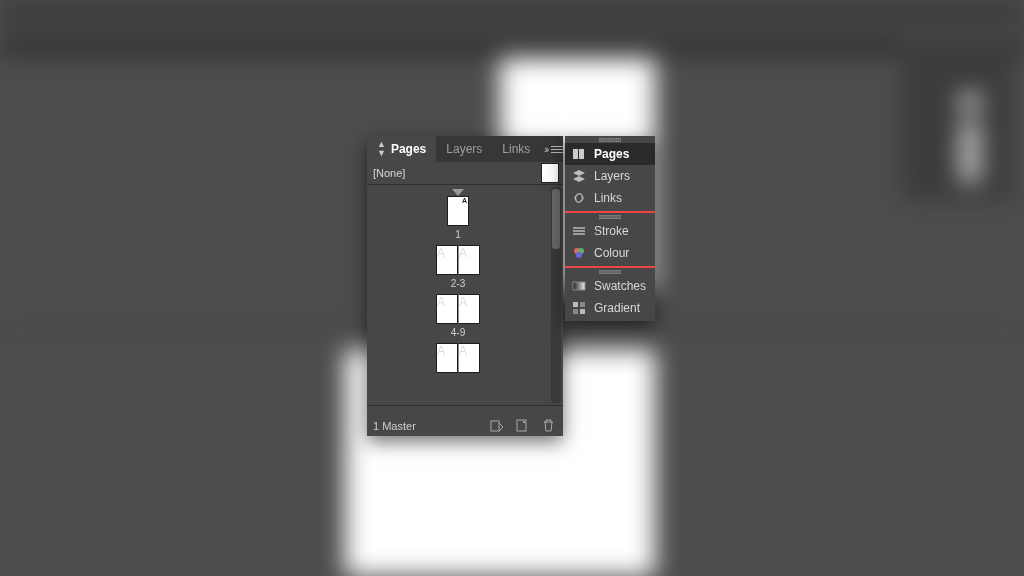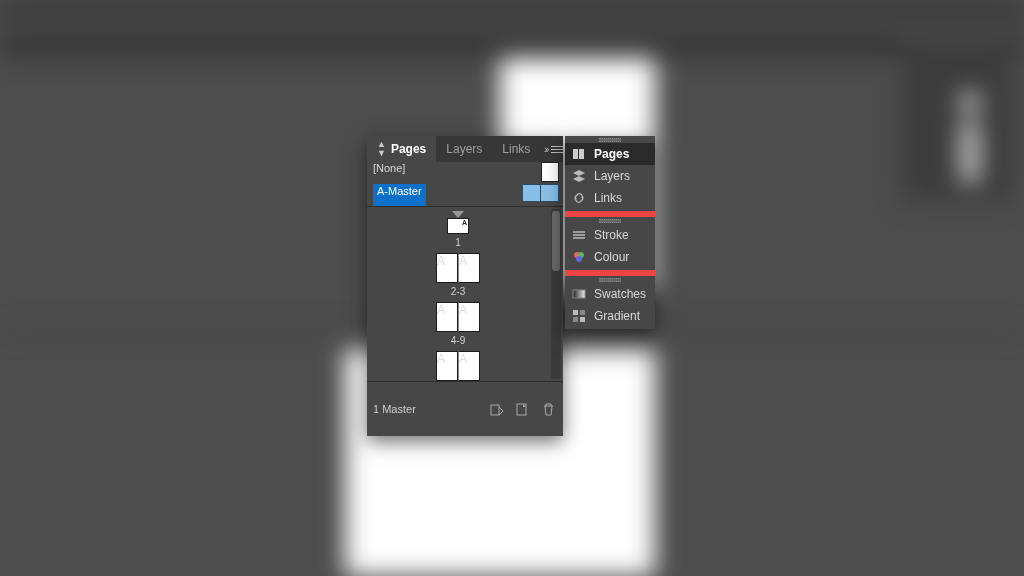--- a/index.html
+++ b/index.html
@@ -21,21 +21,21 @@
   .tab{display:flex;align-items:center;padding:0 10px;color:#9f9f9f;position:relative;cursor:default}
   .tab.active{background:#474747;color:#fff;font-weight:600}
   .updown{font-size:9px;line-height:9px;margin-right:5px;color:#ccc}
   .tabbar .spacer{flex:1}
   .tabbar .expand,.tabbar .menu{width:20px;display:flex;align-items:center;justify-content:center;color:#bbb}
   .burger{display:flex;flex-direction:column;gap:2px}
   .burger span{width:12px;height:1px;background:#bbb;display:block}
   .chev{font-size:11px;letter-spacing:-2px}
 
   .masters{background:#474747;border-bottom:1px solid #2e2e2e}
-  .mrow{height:22px;display:flex;padding-left:6px;gap:12px}
+  .mrow{height:22px;display:flex;align-items:center;padding-left:6px;gap:12px}
   .mrow .label{flex:1;font-size:11px;color:#d8d8d8}
   .mrow.sel .label{background:#0d70c8;color:#fff;padding:1px 4px;border-radius:1px;flex:0 0 auto;font-size:11px}
   .mrow.sel .gap{flex:1}
   .mthumb{width:16px;height:18px;background:#fff;border:1px solid #222;margin-right:4px}
   .mthumb.empty{background:#fff}
   .mspread{display:flex;margin-right:4px}
   .mspread .half{width:17px;height:16px;background:#88bfe8;border:1px solid #2b4d66}
   .mspread .half + .half{border-left:none}
 
   .pagesarea{flex:1;position:relative;background:#474747;overflow:hidden}
@@ -47,28 +47,28 @@
   .pgthumb .a{position:absolute;top:0;font-size:7px;color:#222;font-weight:600}
   .single{width:20px;height:28px}
   .single .a{right:1px}
   .spread{display:flex}
   .spread .half{width:20px;height:28px;background:#fff;border:1px solid #1c1c1c;position:relative}
   .spread .half + .half{border-left:1px solid #888}
   .spread .half:first-child .a{left:1px}
   .spread .half:last-child .a{right:1px}
   .pglabel{font-size:10px;color:#d0d0d0;margin-bottom:3px;margin-top:1px}
 
-  .panelfoot{height:22px;background:#474747;border-top:1px solid #2e2e2e;display:flex;align-items:center;padding:16px 6px;gap:8px}
+  .panelfoot{height:22px;background:#474747;border-top:1px solid #2e2e2e;display:flex;align-items:flex-end;padding:4px 6px;gap:8px}
   .panelfoot .lbl{font-size:11px;color:#cfcfcf;flex:1}
   .ficon{width:18px;display:flex;justify-content:center;color:#aaa}
   .ficon svg{display:block}
 
   
   .dock{position:absolute;left:565px;top:136px;width:90px;background:#474747;box-shadow:0 6px 18px rgba(0,0,0,.55)}
-  .dockgroup{border-top:6px solid #ef4444;padding-bottom:2px}
+  .dockgroup{border-top:2px solid #ef4444;padding-bottom:2px}
   .dockgroup:first-child{border-top:none}
   .dockhandle{height:7px;display:flex;justify-content:center;align-items:center}
   .dockhandle span{width:22px;height:2px;background:#666;border-top:1px dotted #888;border-bottom:1px dotted #888}
   .dockitem{height:22px;display:flex;align-items:center;gap:7px;padding-left:6px;color:#d8d8d8;font-size:12px}
   .dockitem.active{background:#2a2a2a;color:#fff;font-weight:600}
   .dockitem .ic{width:16px;display:flex;justify-content:center;align-items:center}
 </style>
 </head>
 <body>
 
@@ -109,28 +109,20 @@
           <span></span>
         </div>
       </div>
   </div>
 
   <div class="masters">
     <div class="mrow">
       <span class="label">[None]</span>
       <div class="mthumb empty"></div>
     </div>
-    <div class="mrow sel">
-      <span class="label">A-Master</span>
-      <span class="gap"></span>
-      <div class="mspread">
-          <div class="half"></div>
-          <div class="half"></div>
-        </div>
-    </div>
   </div>
 
   <div class="pagesarea">
     <div class="pagecol">
       <div class="tri"></div>
       <div class="pgthumb single">
           <span class="a">A</span>
         </div>
       <div class="pglabel">1</div>
 

